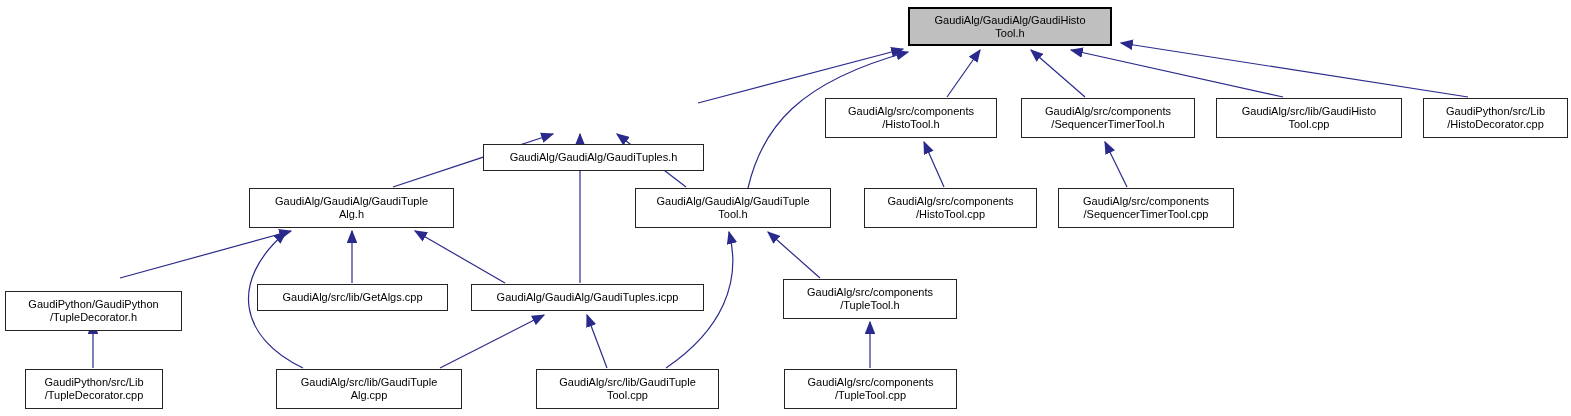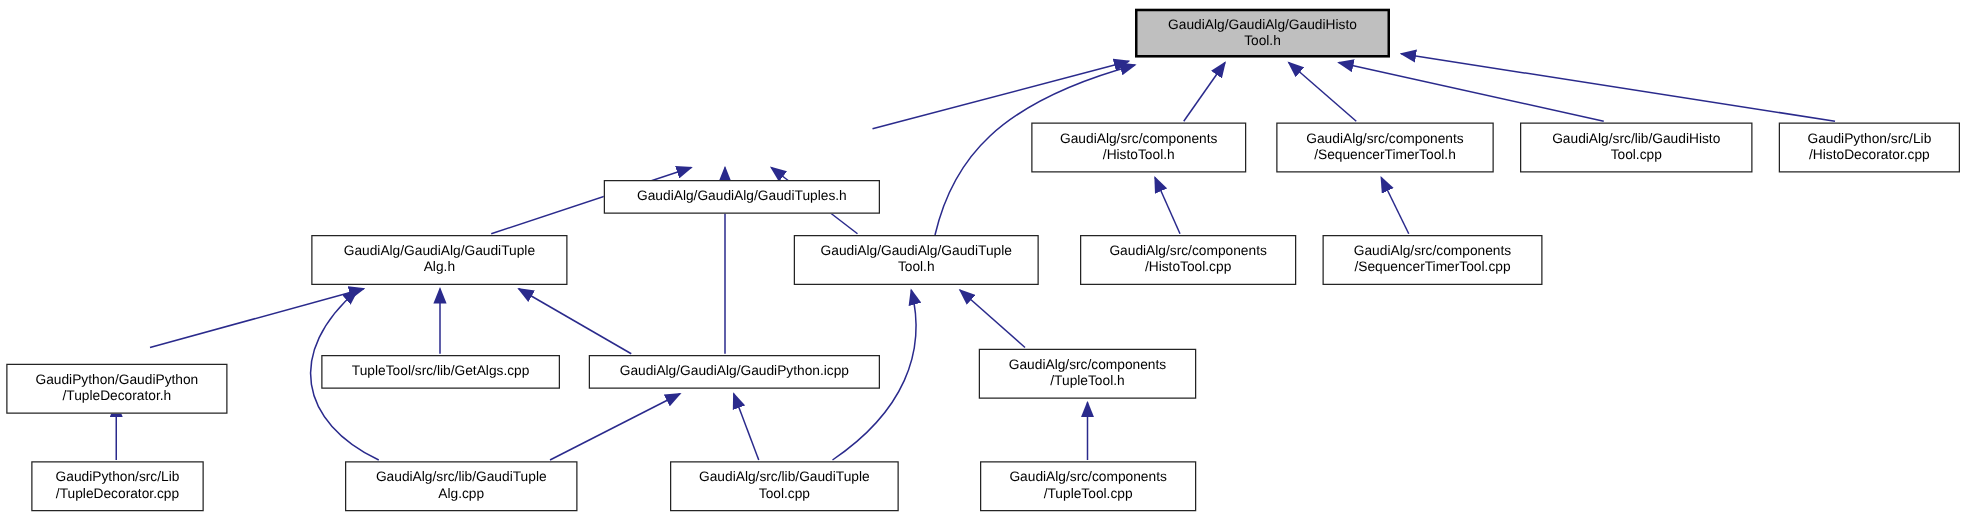--- a/index.html
+++ b/index.html
@@ -94,22 +94,22 @@
 Alg.h</div>
   <div class="node" style="left:635px; top:188px; width:196px; height:40px;">GaudiAlg/GaudiAlg/GaudiTuple
 Tool.h</div>
   <div class="node" style="left:864px; top:188px; width:173px; height:40px;">GaudiAlg/src/components
 /HistoTool.cpp</div>
   <div class="node" style="left:1058px; top:188px; width:176px; height:40px;">GaudiAlg/src/components
 /SequencerTimerTool.cpp</div>
 
   <div class="node" style="left:5px; top:279px; width:177px; height:40px;margin-top:12px;">GaudiPython/GaudiPython
 /TupleDecorator.h</div>
-  <div class="node" style="left:257px; top:284px; width:191px; height:27px;">TupleTool/src/lib/GetAlgs.cpp</div>
-  <div class="node" style="left:471px; top:284px; width:233px; height:27px;">GaudiAlg/GaudiAlg/GaudiPython.icpp</div>
+  <div class="node" style="left:257px; top:284px; width:191px; height:27px;">GaudiAlg/src/lib/GetAlgs.cpp</div>
+  <div class="node" style="left:471px; top:284px; width:233px; height:27px;">GaudiAlg/GaudiAlg/GaudiTuples.icpp</div>
   <div class="node" style="left:783px; top:279px; width:174px; height:40px;">GaudiAlg/src/components
 /TupleTool.h</div>
 
   <div class="node" style="left:25px; top:369px; width:138px; height:40px;">GaudiPython/src/Lib
 /TupleDecorator.cpp</div>
   <div class="node" style="left:276px; top:369px; width:186px; height:40px;">GaudiAlg/src/lib/GaudiTuple
 Alg.cpp</div>
   <div class="node" style="left:536px; top:369px; width:183px; height:40px;">GaudiAlg/src/lib/GaudiTuple
 Tool.cpp</div>
   <div class="node" style="left:784px; top:369px; width:173px; height:40px;">GaudiAlg/src/components

